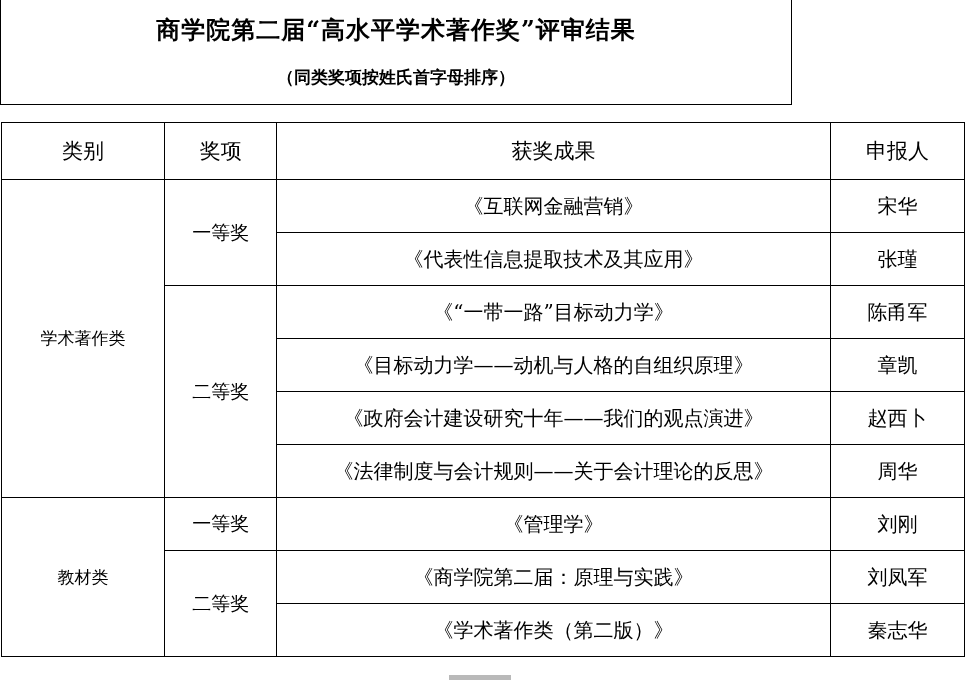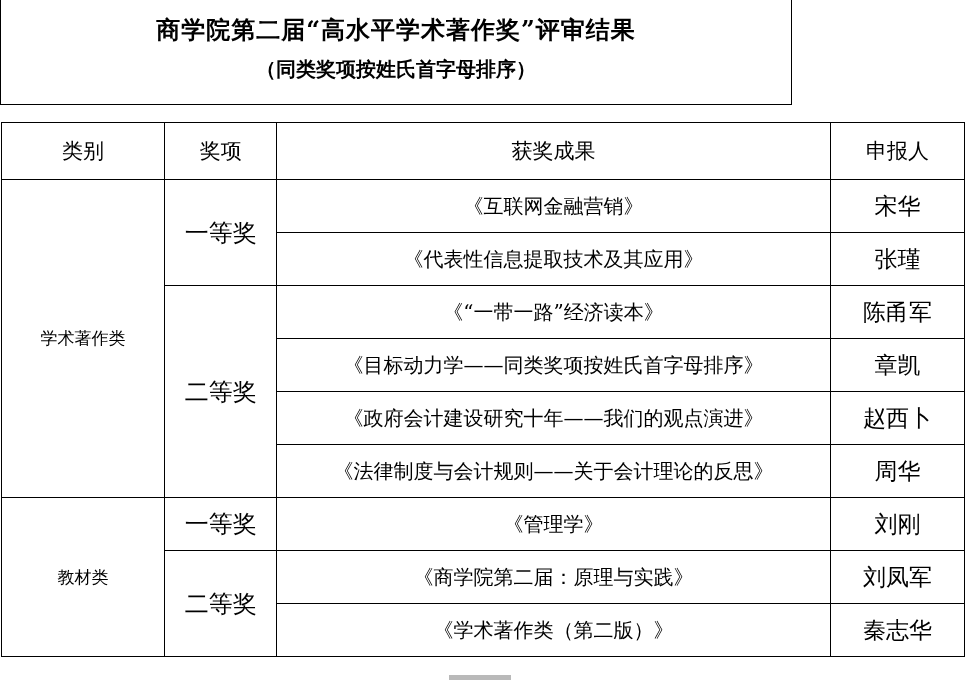--- a/index.html
+++ b/index.html
@@ -26,24 +26,24 @@
     padding-top: 14px;
     text-align: center;
   }
   .title-main {
     font-size: 24px;
     font-weight: bold;
     letter-spacing: 1px;
     line-height: 1.35;
   }
   .title-sub {
-    font-size: 20px;
+    font-size: 17px;
     font-weight: bold;
     line-height: 1.5;
-    margin-top: 8px;
+    margin-top: 19px;
   }
   
   .header-rule {
     position: absolute;
     left: 0;
     right: 0;
     top: 104px;
     border-top: 1px solid #000;
   }
   .side-rule-left {
@@ -91,27 +91,27 @@
   }
   .col-category { width: 163px; }
   .col-prize    { width: 112px; }
   .col-result   { width: 553px; }
   .col-person   { width: 134px; }
 
   td.category-cell {
     font-size: 17px;
   }
   td.prize-cell {
-    font-size: 24px;
+    font-size: 19px;
   }
   td.result-cell {
     font-size: 20px;
   }
   td.person-cell {
-    font-size: 23px;
+    font-size: 20px;
   }
   
   .bottom-marker {
     position: absolute;
     left: 449px;
     bottom: 0px;
     width: 62px;
     height: 5px;
     background: #b9b9b9;
   }
@@ -153,25 +153,25 @@
         <td class="prize-cell" rowspan="2">一等奖</td>
         <td class="result-cell">《互联网金融营销》</td>
         <td class="person-cell">宋华</td>
       </tr>
       <tr>
         <td class="result-cell">《代表性信息提取技术及其应用》</td>
         <td class="person-cell">张瑾</td>
       </tr>
       <tr>
         <td class="prize-cell" rowspan="4">二等奖</td>
-        <td class="result-cell">《“一带一路”经济读本》</td>
+        <td class="result-cell">《“一带一路”目标动力学》</td>
         <td class="person-cell">陈甬军</td>
       </tr>
       <tr>
-        <td class="result-cell">《目标动力学——同类奖项按姓氏首字母排序》</td>
+        <td class="result-cell">《目标动力学——动机与人格的自组织原理》</td>
         <td class="person-cell">章凯</td>
       </tr>
       <tr>
         <td class="result-cell">《政府会计建设研究十年——我们的观点演进》</td>
         <td class="person-cell">赵西卜</td>
       </tr>
       <tr>
         <td class="result-cell">《法律制度与会计规则——关于会计理论的反思》</td>
         <td class="person-cell">周华</td>
       </tr>

